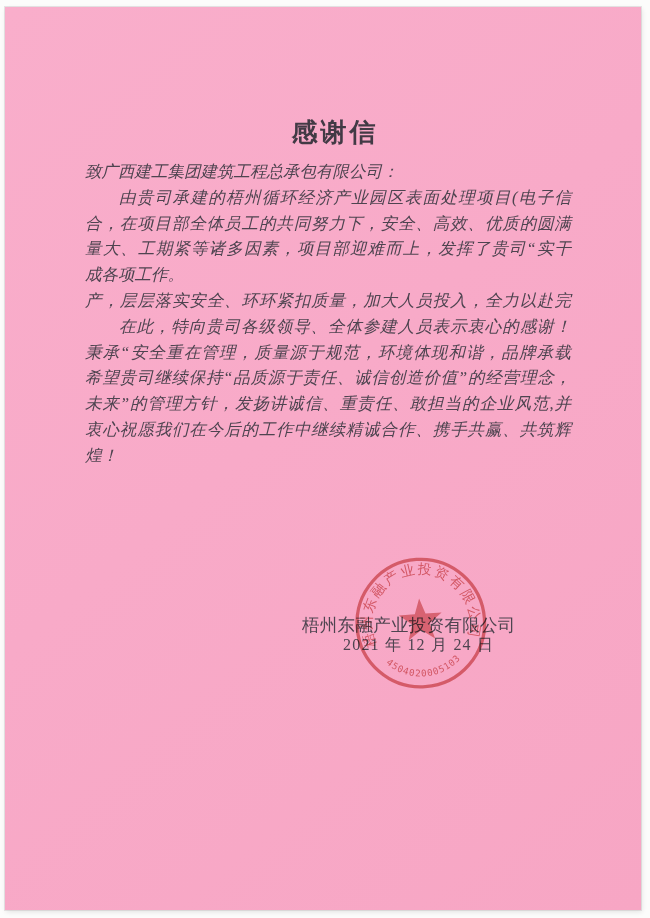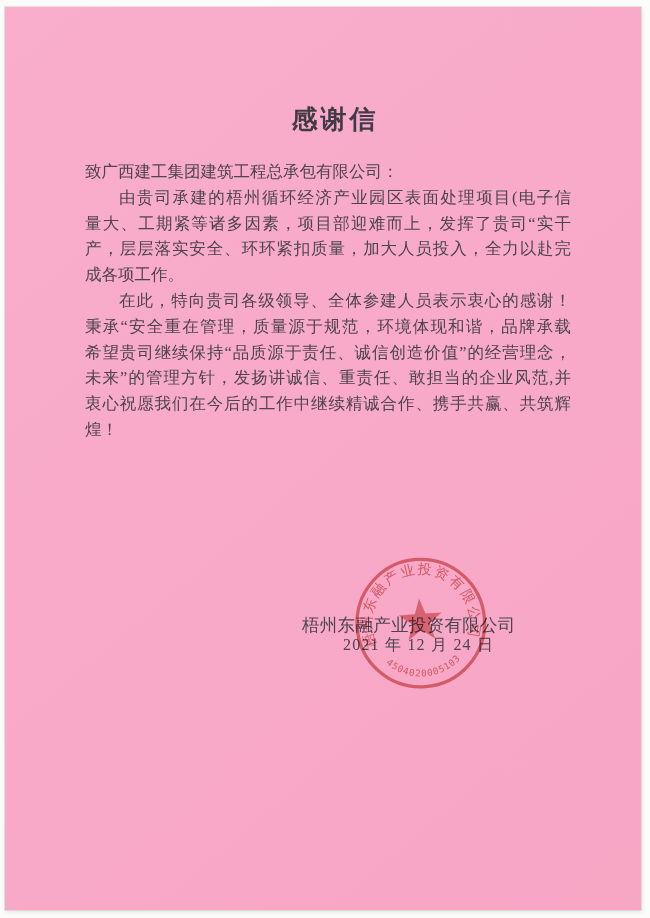--- a/index.html
+++ b/index.html
@@ -20,39 +20,40 @@
   }
   .paper{
     position:absolute;
     left:5px;top:7px;
     width:636px;height:903px;
     background:linear-gradient(140deg,#f9aecb 0%,var(--paper) 45%,#f7a6c4 100%);
     box-shadow:0 0 0 1px rgba(190,180,182,.35), 1px 2px 5px rgba(0,0,0,.10);
   }
   .title{
     position:absolute;
-    top:95px;left:80px;width:484px;
+    top:108px;left:80px;width:484px;
     padding-left:16px;
     text-align:center;
     font-size:26px;
     font-weight:bold;
     letter-spacing:3px;
     color:#423a45;
   }
   .body-block{
     position:absolute;
     top:152px;left:80px;width:486px;
   }
   .line{
     font-size:16.5px;
     line-height:25.8px;
     height:25.8px;
     color:var(--ink);
     letter-spacing:0;
     white-space:normal;
+    font-style:italic;
   }
   .line.fill{
     text-align:justify;
     text-align-last:justify;
   }
   .line.ind{ text-indent:34px; }
   .sig-company{
     position:absolute;
     top:606px;left:297px;
     font-size:17.5px;
@@ -82,23 +83,24 @@
 <body>
 
 <div class="scan">
   <div class="paper">
 
     <div class="title">感谢信</div>
 
     <div class="body-block">
         <div class="line">致广西建工集团建筑工程总承包有限公司：</div>
         <div class="line fill ind">由贵司承建的梧州循环经济产业园区表面处理项目(电子信</div>
+        <div class="line fill">合，在项目部全体员工的共同努力下，安全、高效、优质的圆满</div>
         <div class="line fill">量大、工期紧等诸多因素，项目部迎难而上，发挥了贵司“实干</div>
+        <div class="line">成各项工作。</div>
         <div class="line fill">产，层层落实安全、环环紧扣质量，加大人员投入，全力以赴完</div>
-        <div class="line">成各项工作。</div>
         <div class="line fill ind">在此，特向贵司各级领导、全体参建人员表示衷心的感谢！</div>
         <div class="line fill">秉承“安全重在管理，质量源于规范，环境体现和谐，品牌承载</div>
         <div class="line fill">希望贵司继续保持“品质源于责任、诚信创造价值”的经营理念，</div>
         <div class="line fill">未来”的管理方针，发扬讲诚信、重责任、敢担当的企业风范,并</div>
         <div class="line fill">衷心祝愿我们在今后的工作中继续精诚合作、携手共赢、共筑辉</div>
         <div class="line">煌！</div>
       </div>
 
     <div class="sig-company">梧州东融产业投资有限公司</div>
 

